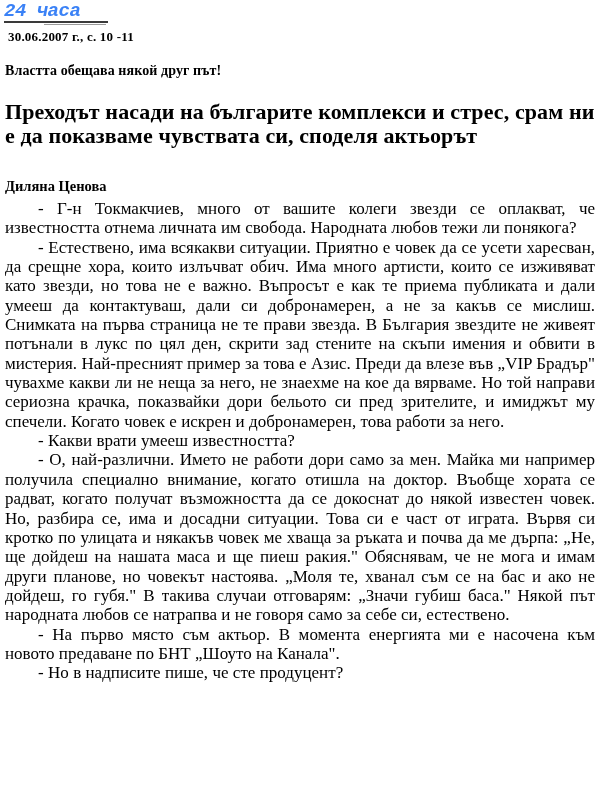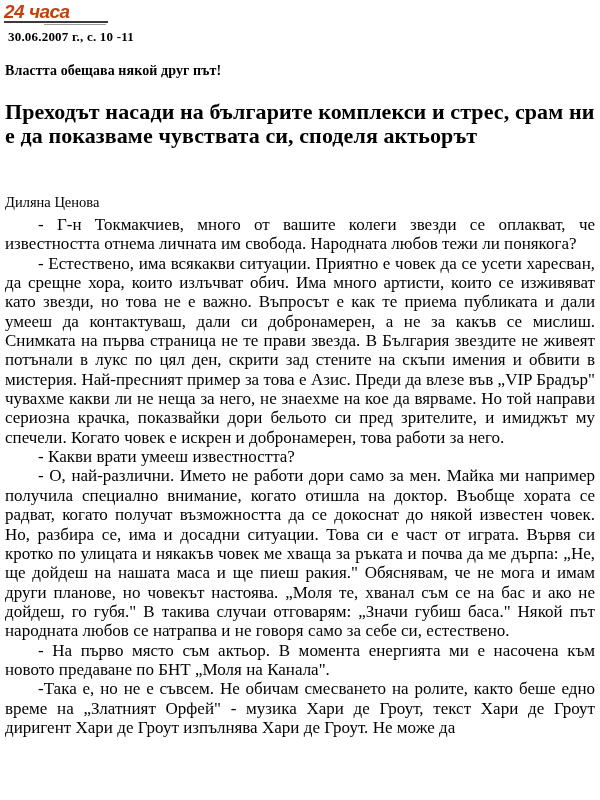--- a/index.html
+++ b/index.html
@@ -26,27 +26,27 @@
 
   
   .masthead {
     padding: 2px 0 0 4px;
   }
   .logo-wrap {
     display: inline-block;
     position: relative;
   }
   .logo {
-    font-family: Liberation Sans, sans-serif;
+    font-family: Liberation Mono, monospace;
     font-weight: bold;
     font-style: italic;
     font-size: 19px;
     letter-spacing: -0.5px;
     line-height: 19px;
-    color: #c2410c;
+    color: #3b82f6;
     display: block;
   }
   .logo-rule {
     display: block;
     width: 104px;
     height: 2px;
     background: #3a3a3a;
     margin-top: 0px;
   }
   .logo-rule2 {
@@ -77,24 +77,24 @@
   .headline {
     font-weight: bold;
     font-size: 22px;
     line-height: 24px;
     margin: 19px 5px 13px 5px;
     letter-spacing: 0.1px;
   }
 
   
   .byline {
-    font-weight: normal;
+    font-weight: bold;
     font-size: 14.5px;
     line-height: 17px;
-    margin: 46px 0 0 5px;
+    margin: 30px 0 0 5px;
   }
 
   
   .body-copy {
     margin: 4px 5px 0 5px;
   }
   .body-copy p {
     margin: 0;
     font-size: 17px;
     line-height: 19.35px;
@@ -122,17 +122,17 @@
 
   <div class="headline">Преходът насади на българите комплекси и стрес, срам ни е да показваме чувствата си, споделя актьорът</div>
 
   <div class="byline">Диляна Ценова</div>
 
   <div class="body-copy">
     <p>- Г-н Токмакчиев, много от вашите колеги звезди се оплакват, че известността отнема личната им свобода. Народната любов тежи ли понякога?</p>
     <p>- Естествено, има всякакви ситуации. Приятно е човек да се усети харесван, да срещне хора, които излъчват обич. Има много артисти, които се изживяват като звезди, но това не е важно. Въпросът е как те приема публиката и дали умееш да контактуваш, дали си добронамерен, а не за какъв се мислиш. Снимката на първа страница не те прави звезда. В България звездите не живеят потънали в лукс по цял ден, скрити зад стените на скъпи имения и обвити в мистерия. Най-пресният пример за това е Азис. Преди да влезе във „VIP Брадър" чувахме какви ли не неща за него, не знаехме на кое да вярваме. Но той направи сериозна крачка, показвайки дори бельото си пред зрителите, и имиджът му спечели. Когато човек е искрен и добронамерен, това работи за него.</p>
     <p>- Какви врати умееш известността?</p>
     <p>- О, най-различни. Името не работи дори само за мен. Майка ми например получила специално внимание, когато отишла на доктор. Въобще хората се радват, когато получат възможността да се докоснат до някой известен човек. Но, разбира се, има и досадни ситуации. Това си е част от играта. Вървя си кротко по улицата и някакъв човек ме хваща за ръката и почва да ме дърпа: „Не, ще дойдеш на нашата маса и ще пиеш ракия." Обяснявам, че не мога и имам други планове, но човекът настоява. „Моля те, хванал съм се на бас и ако не дойдеш, го губя." В такива случаи отговарям: „Значи губиш баса." Някой път народната любов се натрапва и не говоря само за себе си, естествено.</p>
-    <p>- На първо място съм актьор. В момента енергията ми е насочена към новото предаване по БНТ „Моля на Канала".</p>
-    <p>-Така е, но не е съвсем. Не обичам смесването на ролите, както беше едно време на „Златният Орфей" - музика Хари де Гроут, текст Хари де Гроут диригент Хари де Гроут изпълнява Хари де Гроут. Не може да</p>
+    <p>- На първо място съм актьор. В момента енергията ми е насочена към новото предаване по БНТ „Шоуто на Канала".</p>
+    <p>- Но в надписите пише, че сте продуцент?</p>
   </div>
 
 </div>
 
 </body></html>

